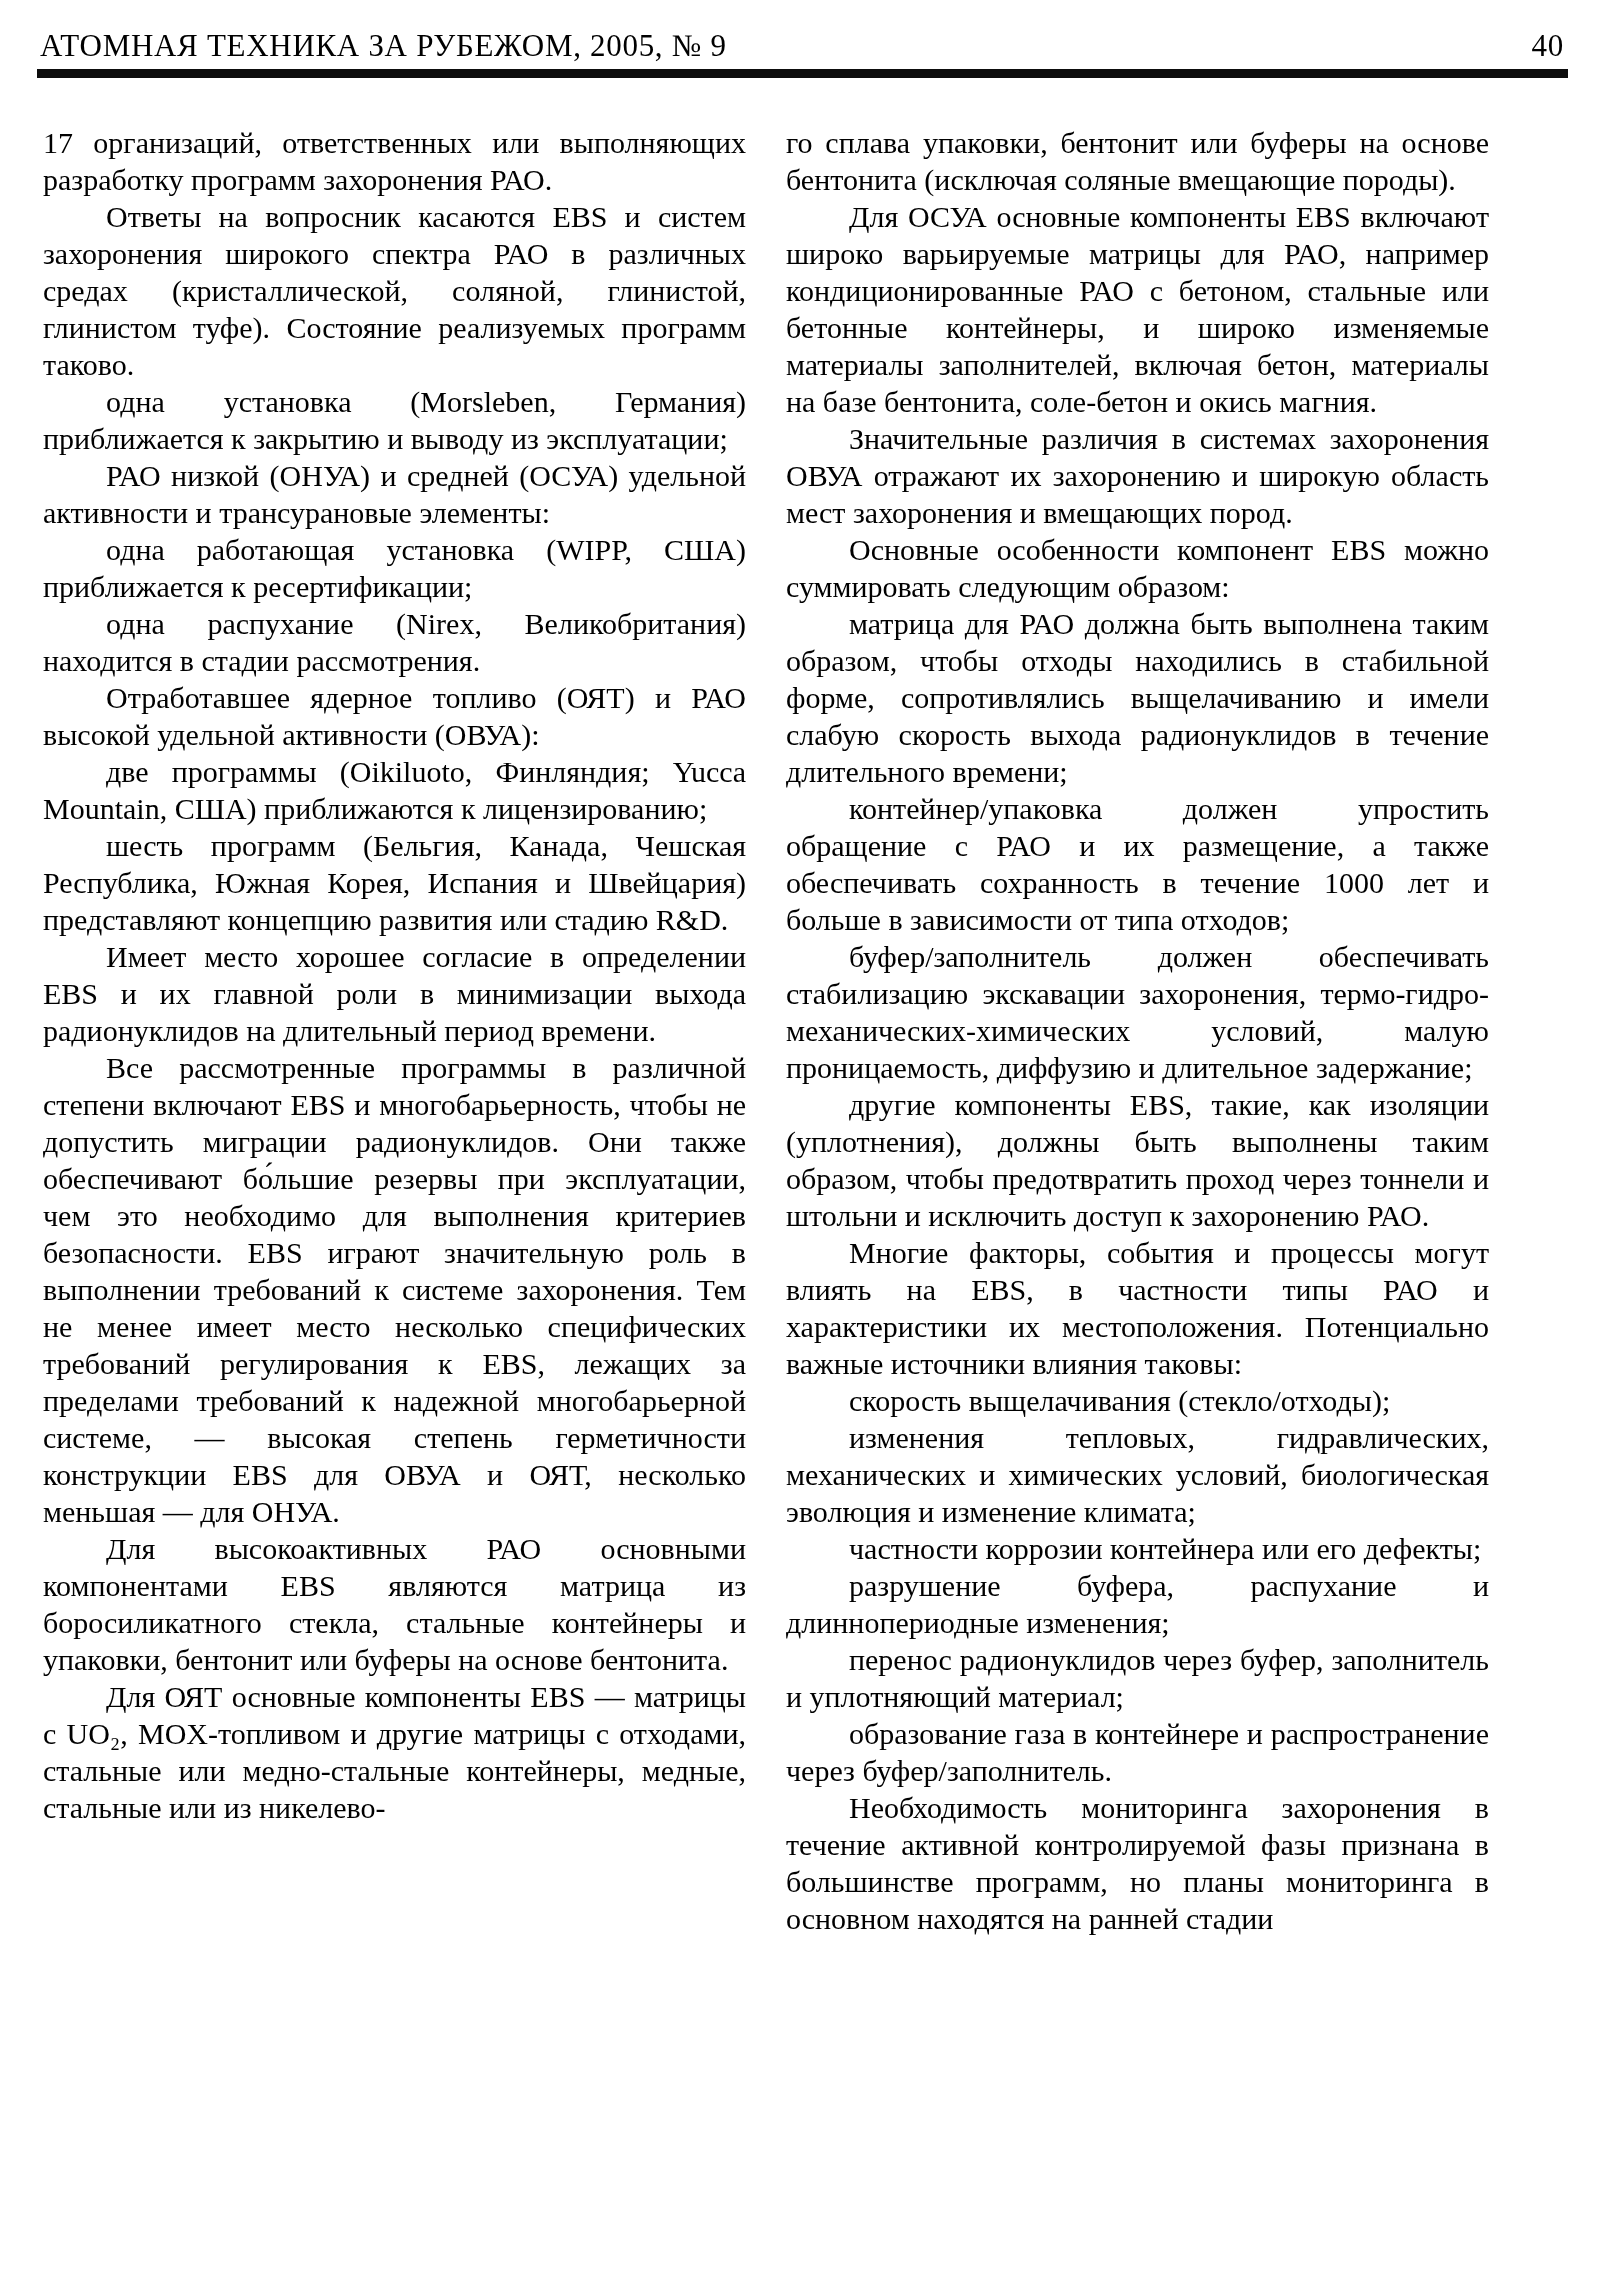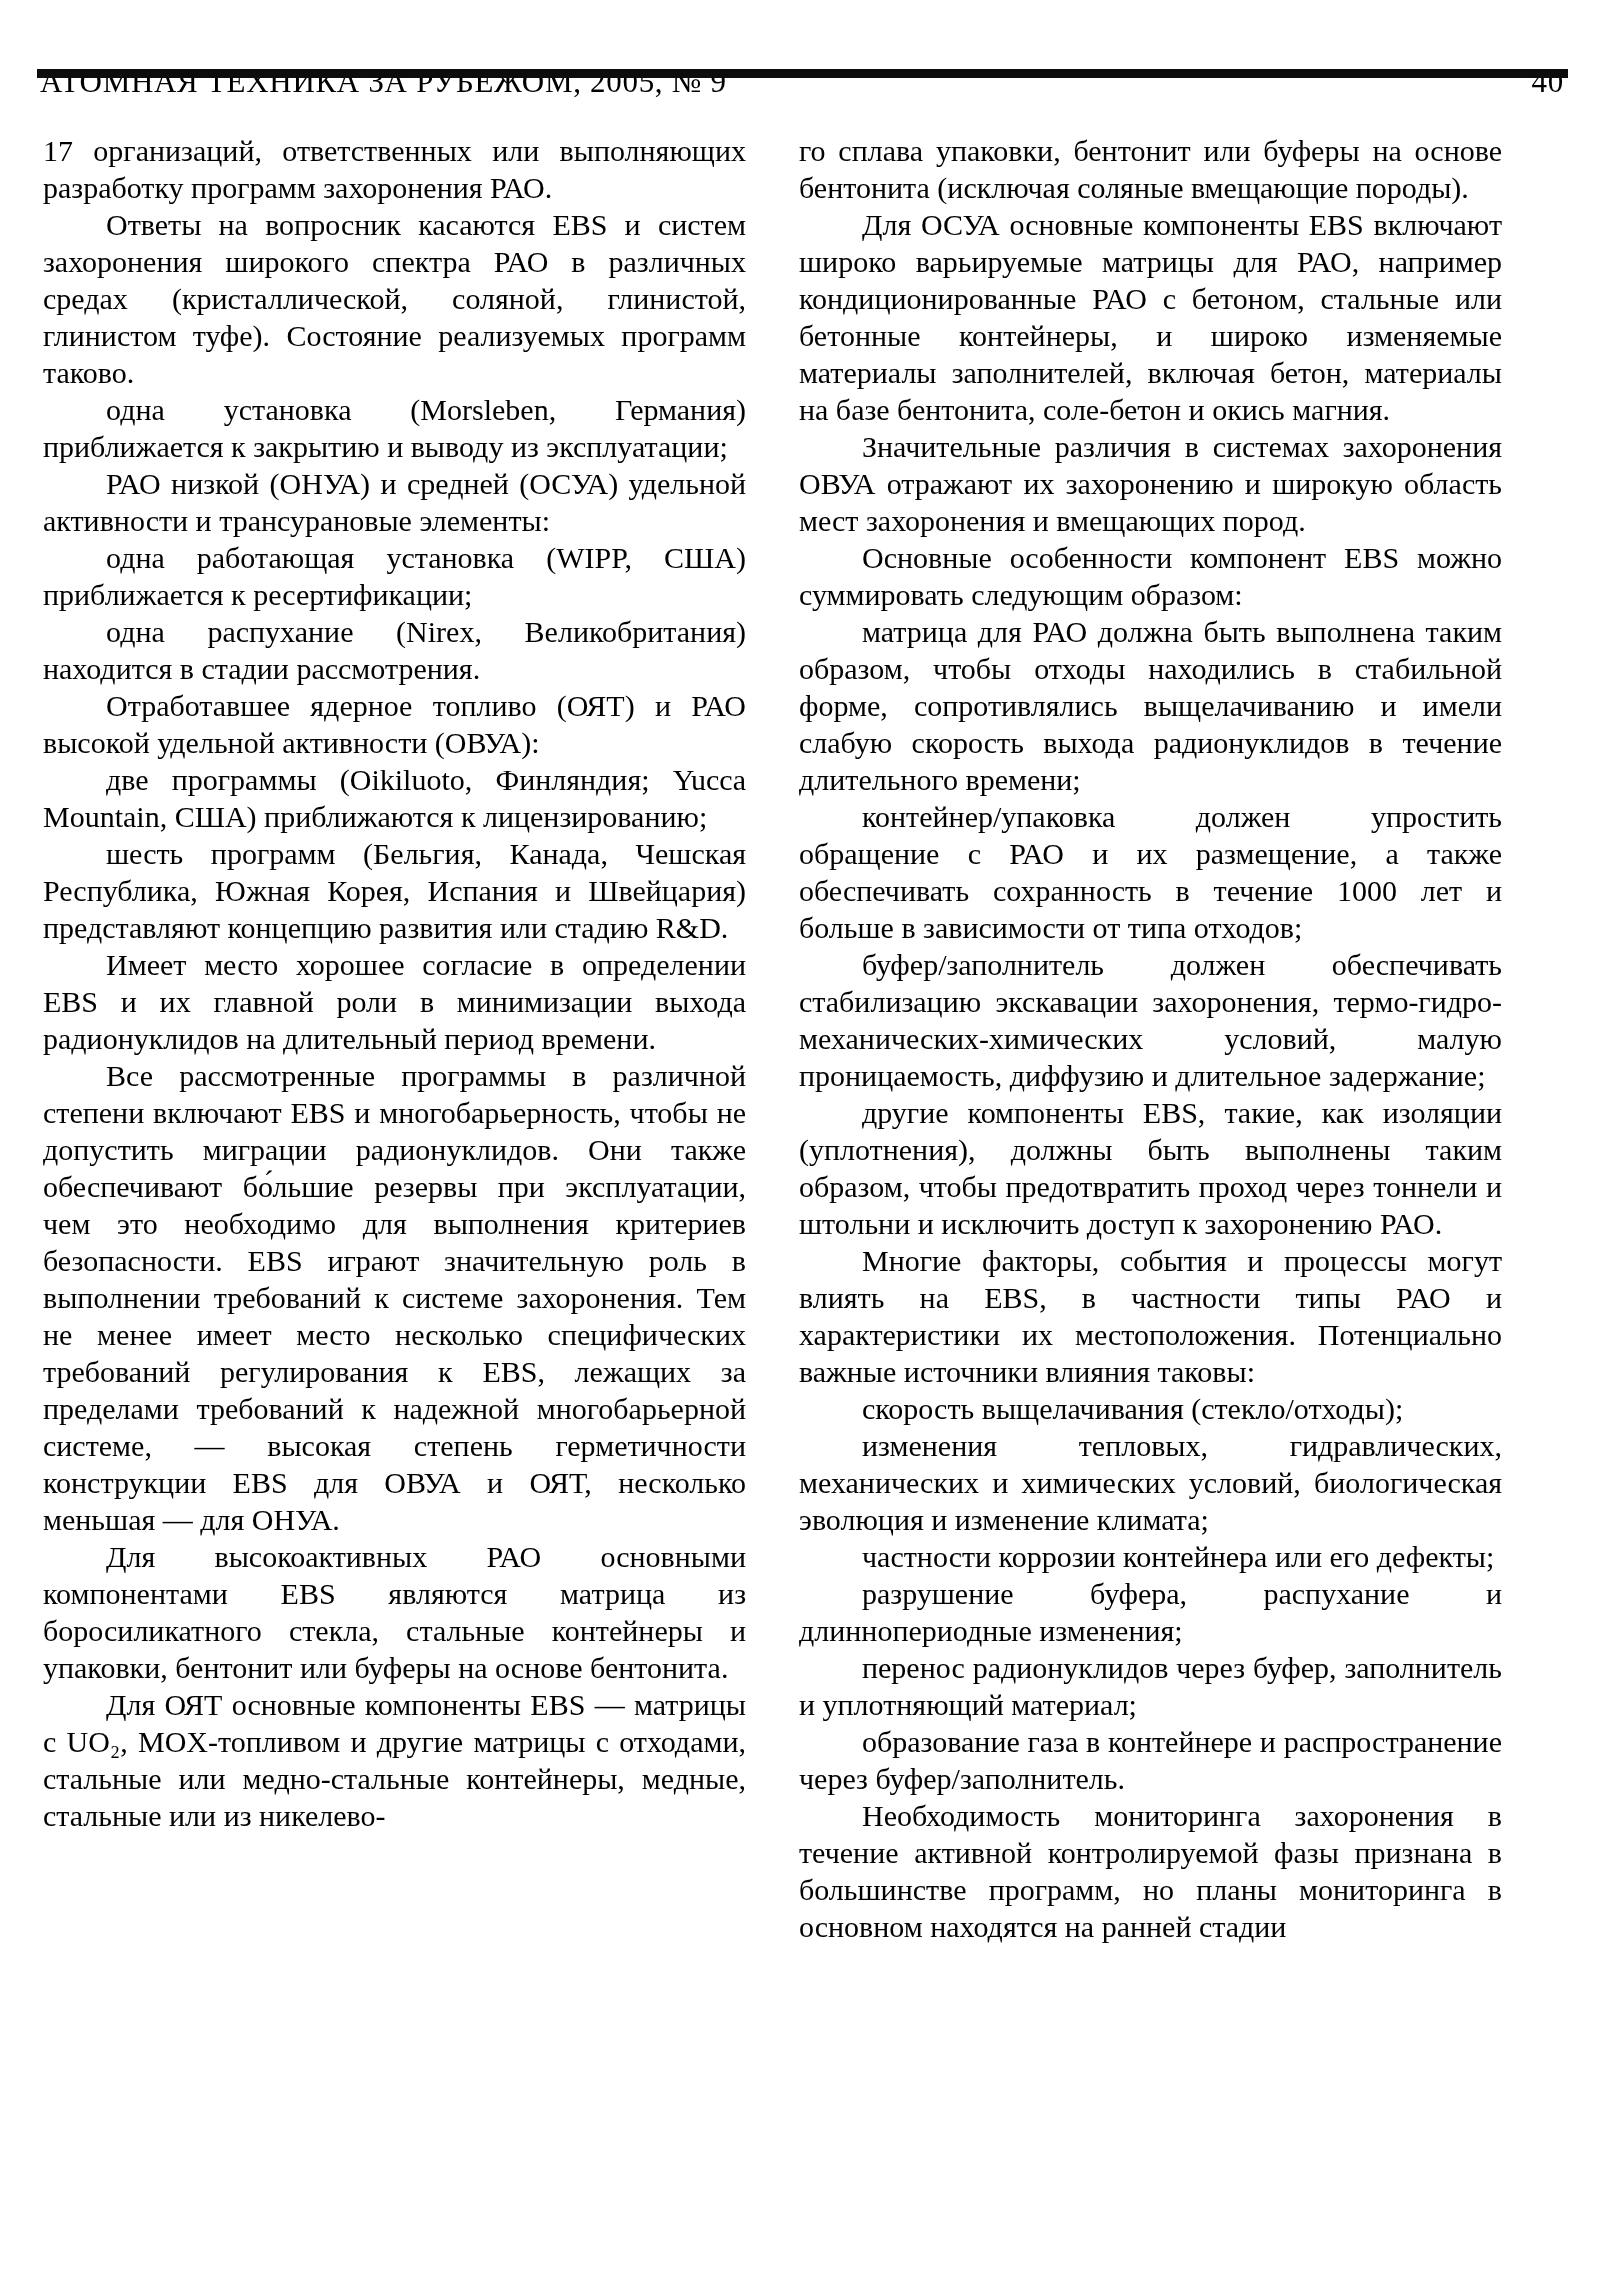--- a/index.html
+++ b/index.html
@@ -16,36 +16,35 @@
     position: absolute;
     top: 28px;
     left: 40px;
     right: 39px;
     display: flex;
     justify-content: space-between;
     align-items: flex-end;
     font-size: 31px;
     letter-spacing: 0.7px;
     white-space: nowrap;
-    margin-top: 36px;
   }
   .head-rule {
     position: absolute;
     top: 69px;
     left: 37px;
     right: 35px;
     height: 8.7px;
     background: #0d0d0d;
   }
   .columns {
     position: absolute;
-    top: 132px;
+    top: 124px;
     left: 43px;
     display: flex;
-    gap: 53px;
+    gap: 40px;
     font-family: Liberation Serif, serif;
   }
   .col {
     width: 703px;
     font-size: 30px;
     line-height: 37px;
     text-align: justify;
   }
   .col p {
     margin: 0;

